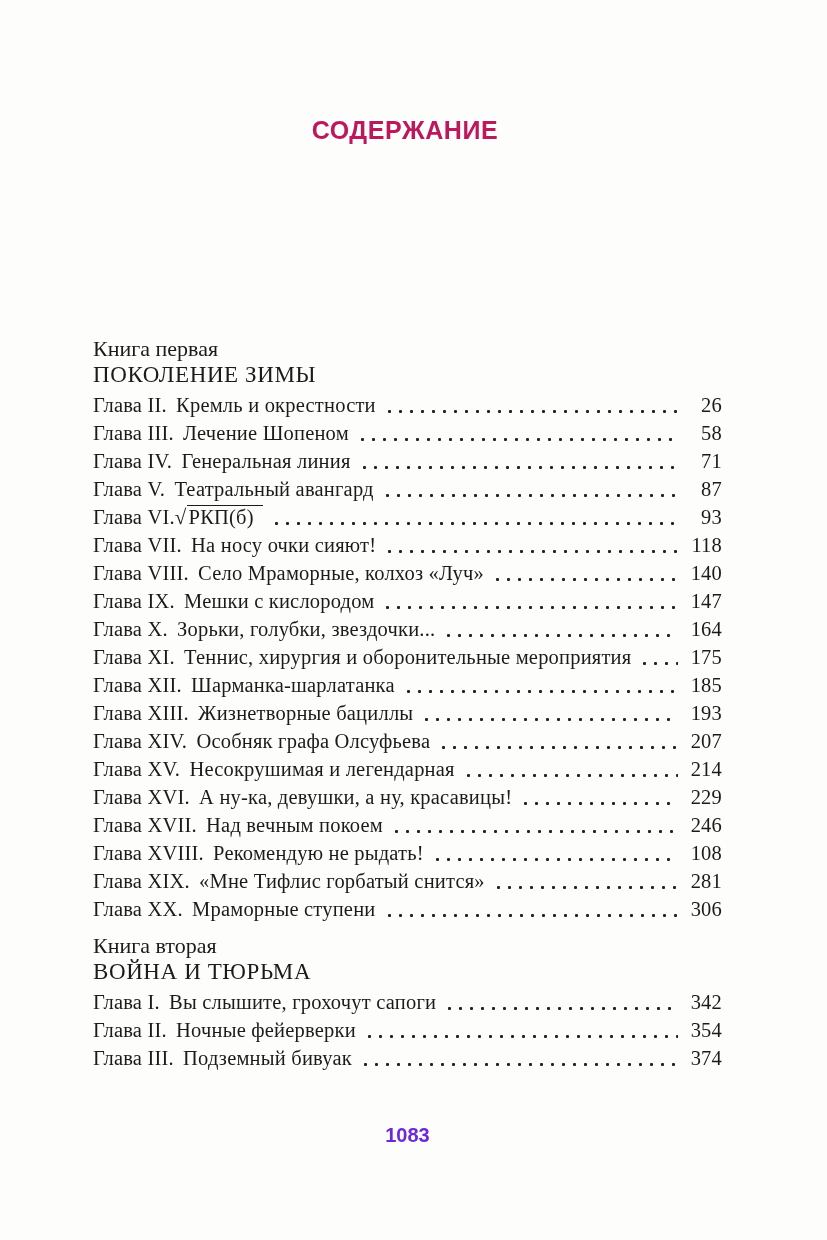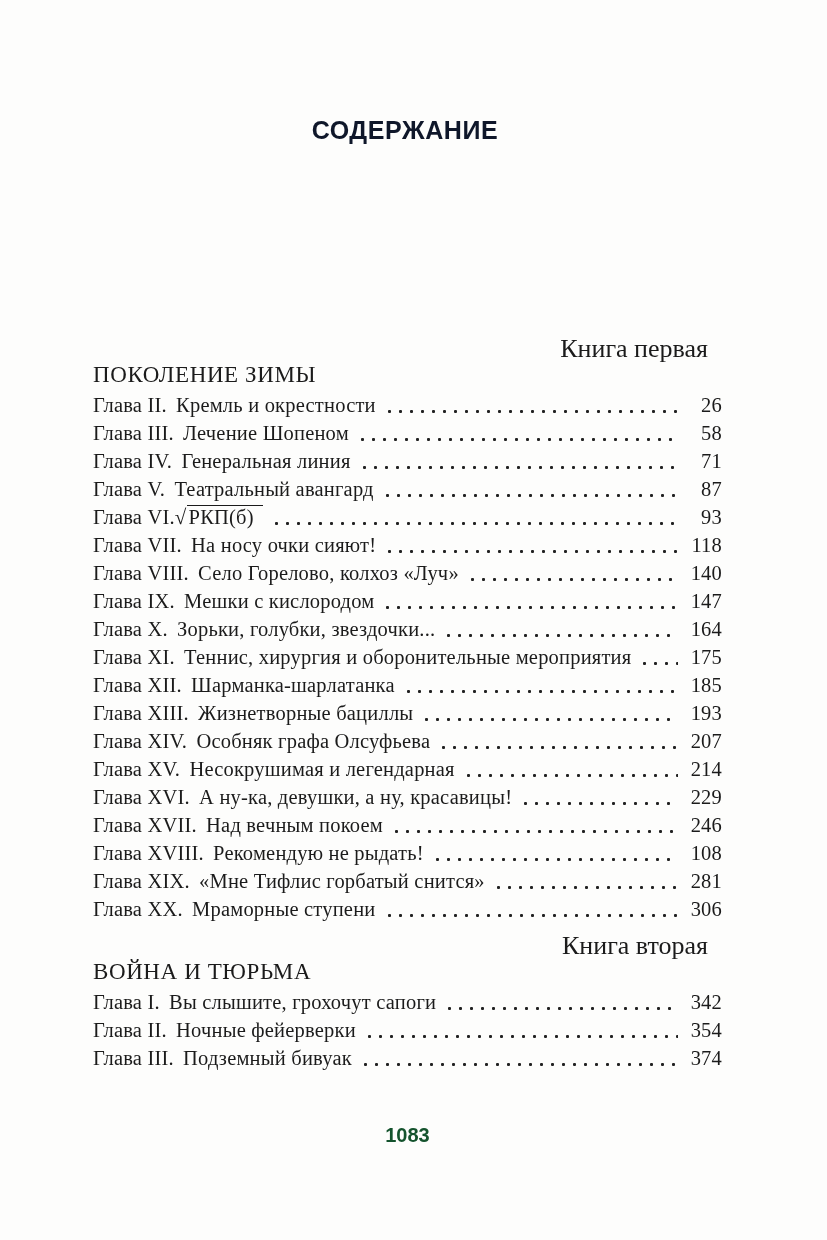--- a/index.html
+++ b/index.html
@@ -17,30 +17,30 @@
   }
   .doc-title {
     position: absolute;
     top: 116px; left: 93px; width: 624px;
     margin: 0;
     text-align: center;
     font-family: "Liberation Sans", sans-serif;
     font-size: 25px;
     font-weight: 700;
     letter-spacing: 0.6px;
-    color: #0f172a;
+    color: #be185d;
   }
   .content {
     position: absolute;
     top: 337px; left: 93px; width: 629px;
   }
   .book + .book { margin-top: 11px; }
   .book-label {
-    text-align: right;
-    font-size: 26px;
+    text-align: left;
+    font-size: 22px;
     line-height: 24px;
     padding-right: 14px;
   }
   .book-title {
     text-align: left;
     font-size: 23px;
     line-height: 28px;
     letter-spacing: 0.6px;
     padding-right: 14px;
   }
@@ -87,21 +87,21 @@
     min-width: 38px;
     text-align: right;
   }
   .folio {
     position: absolute;
     top: 1124px; left: 93px; width: 629px;
     text-align: center;
     font-family: "Liberation Sans", sans-serif;
     font-weight: 700;
     font-size: 20px;
-    color: #14532d;
+    color: #6d28d9;
   }
 </style>
 </head>
 <body>
 
 <div class="page" style="background: rgb(253, 253, 252); color: rgb(27, 27, 27);">
   <h1 class="doc-title">СОДЕРЖАНИЕ</h1>
 
   <div class="content">
   <section class="book">
@@ -139,21 +139,21 @@
     <span class="pg">93</span>
   </div>
 
   <div class="toc-row">
     <span class="toc-label"><span>Глава VII.</span><span class="ch-title">На носу очки сияют!</span></span>
     <span class="dots"></span>
     <span class="pg">118</span>
   </div>
 
   <div class="toc-row">
-    <span class="toc-label"><span>Глава VIII.</span><span class="ch-title">Село Горелово, колхоз «Луч»</span></span>
+    <span class="toc-label"><span>Глава VIII.</span><span class="ch-title">Село Мраморные, колхоз «Луч»</span></span>
     <span class="dots"></span>
     <span class="pg">140</span>
   </div>
 
   <div class="toc-row">
     <span class="toc-label"><span>Глава IX.</span><span class="ch-title">Мешки с кислородом</span></span>
     <span class="dots"></span>
     <span class="pg">147</span>
   </div>
 

